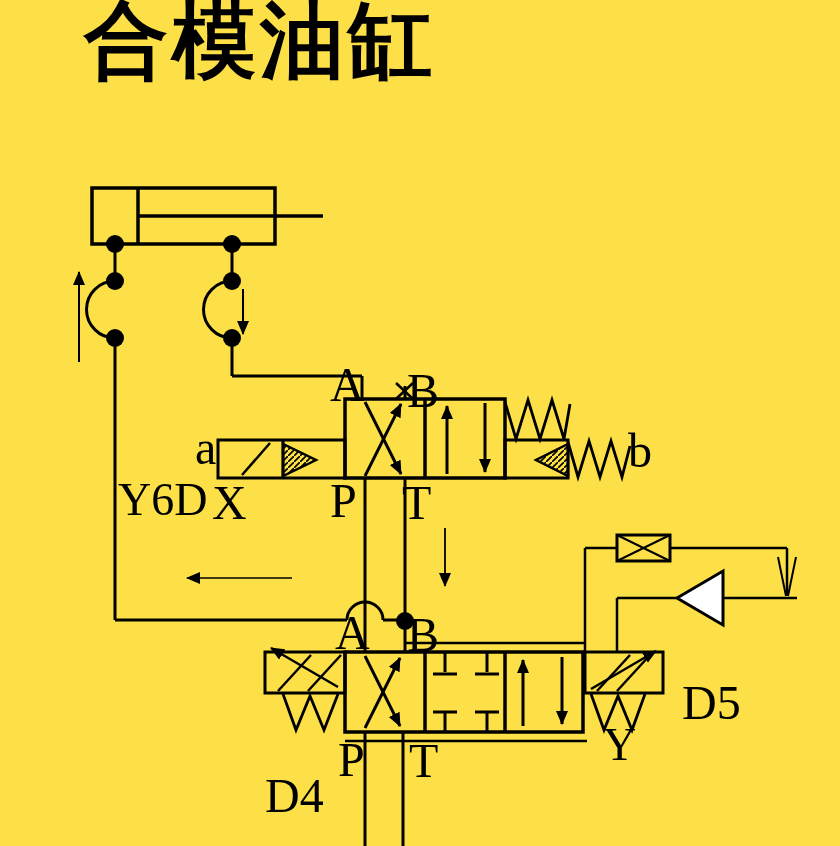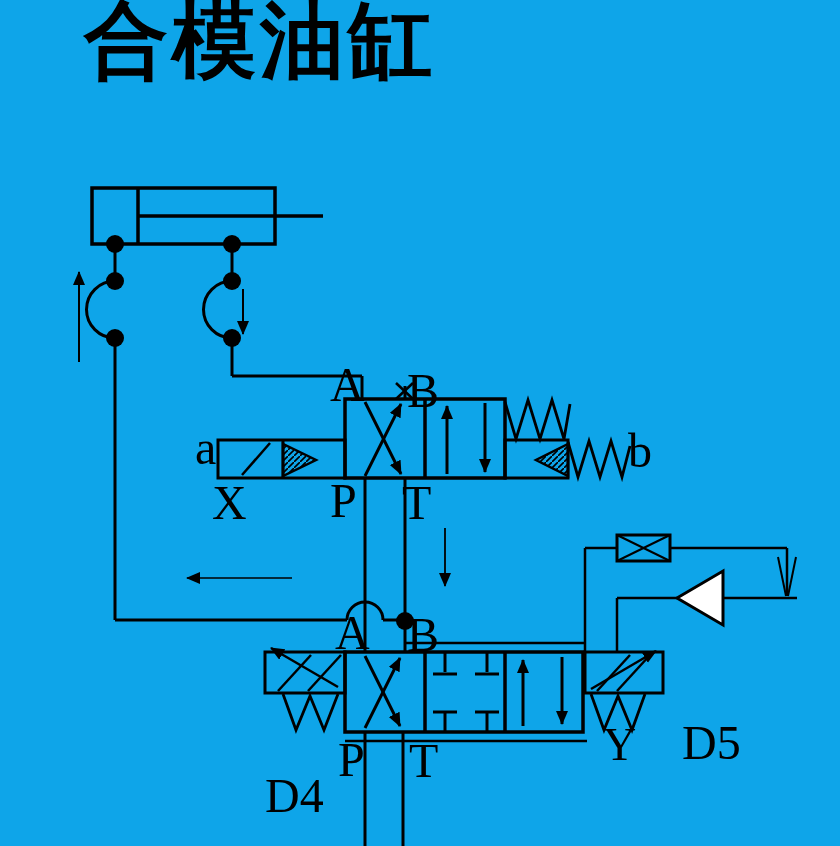--- a/index.html
+++ b/index.html
@@ -1,16 +1,16 @@
 <!DOCTYPE html>
 <html><head>
 <meta charset="utf-8">
 <style>
   html,body{margin:0;padding:0;background:#fff;}
-  #stage{position:relative;width:840px;height:846px;background:#0ea5e9;overflow:hidden;
+  #stage{position:relative;width:840px;height:846px;background:#fde047;overflow:hidden;
          font-family:"Liberation Serif", serif;color:#000;}
   #schematic{position:absolute;left:0;top:0;}
   .lbl{position:absolute;line-height:1;white-space:nowrap;color:#000;
        font-family:"Liberation Serif", serif;}
   .title{font-size:84px;letter-spacing:4px;font-family:"DejaVu Sans", sans-serif;font-weight:bold;}
   .f48{font-size:48px;}
   .f46{font-size:46px;}
 </style>
 </head>
 <body>
@@ -149,29 +149,30 @@
       <circle cx="115" cy="281" r="9"></circle>
       <circle cx="115" cy="338" r="9"></circle>
       <circle cx="232" cy="281" r="9"></circle>
       <circle cx="232" cy="338" r="9"></circle>
       <circle cx="405" cy="621" r="9"></circle>
     </g>
   </svg>
 
   <div class="lbl title" style="left:84px;top:-2px;">合模油缸</div>
 
+  <div class="lbl f46" style="left:118px;top:477px;">Y6D</div>
   <div class="lbl f48" style="left:195px;top:424px;">a</div>
   <div class="lbl f48" style="left:212px;top:479px;">X</div>
   <div class="lbl f48" style="left:330px;top:477px;">P</div>
   <div class="lbl f48" style="left:402px;top:479px;">T</div>
   <div class="lbl f48" style="left:330px;top:361px;">A</div>
   <div class="lbl f48" style="left:407px;top:367px;">B</div>
   <div class="lbl f48" style="left:628px;top:427px;">b</div>
 
   <div class="lbl f48" style="left:335px;top:609px;">A</div>
   <div class="lbl f48" style="left:407px;top:611px;">B</div>
   <div class="lbl f48" style="left:265px;top:737px;margin-top:35px;">D4</div>
   <div class="lbl f48" style="left:338px;top:736px;">P</div>
   <div class="lbl f48" style="left:409px;top:737px;">T</div>
   <div class="lbl f46" style="left:603px;top:722px;">Y</div>
-  <div class="lbl f48" style="left:682px;top:719px;">D5</div>
+  <div class="lbl f48" style="left:682px;top:679px;">D5</div>
 
 </div>
 
 </body></html>

